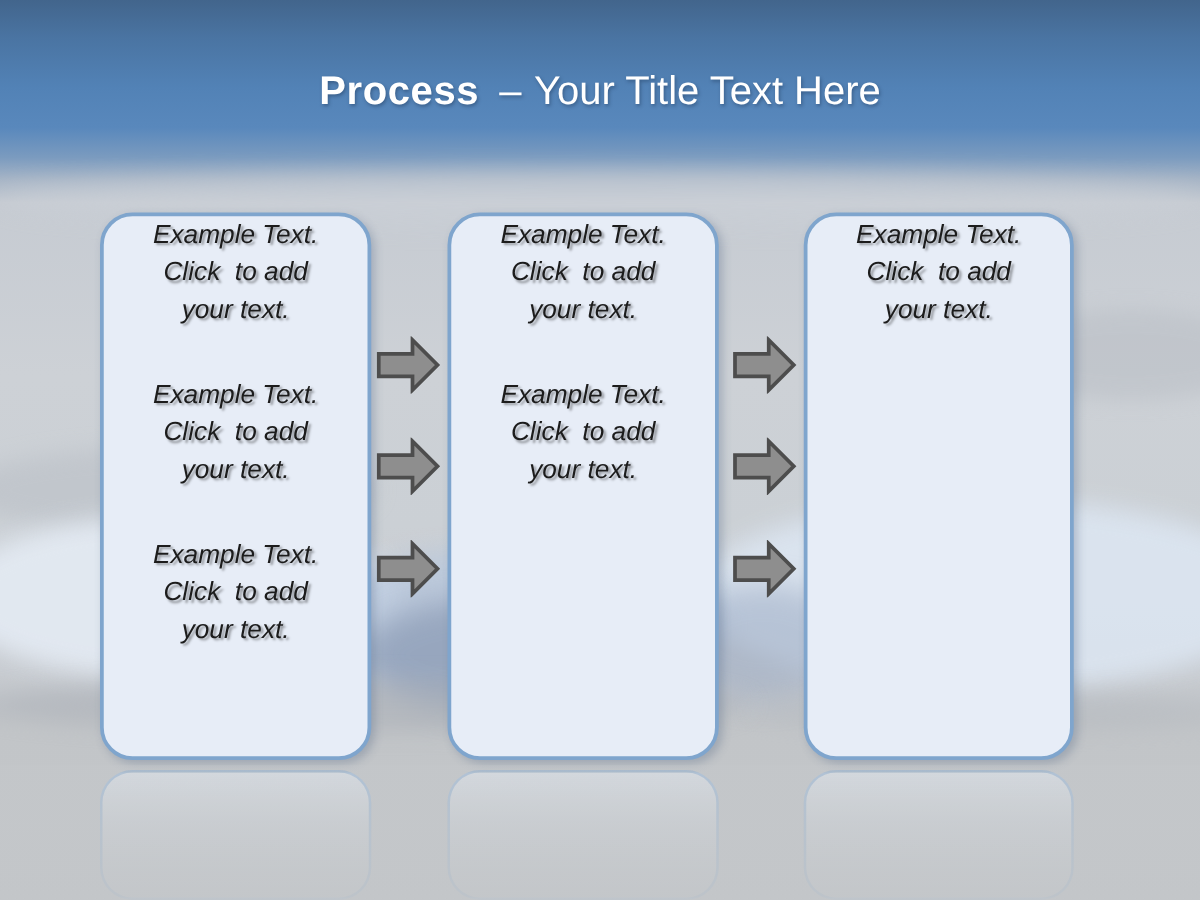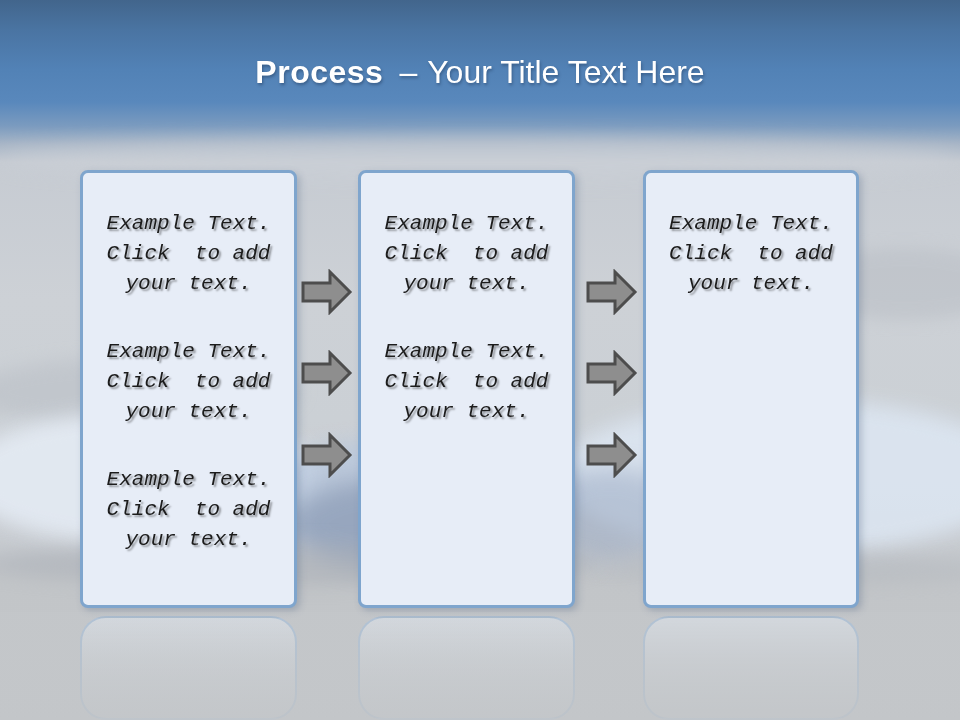--- a/index.html
+++ b/index.html
@@ -30,24 +30,22 @@
     text-align:center;color:#fff;font-size:32px;line-height:40px;
     text-shadow:1px 2px 3px rgba(20,40,70,.4);
   }
   .title .emph{font-weight:700;letter-spacing:.5px;}
   .title .sep{font-weight:400;margin:0 10px 0 16px;}
   .title .rest{font-weight:400;}
 
   
   .pbox{
     position:absolute;top:170px;height:438px;width:217px;
-    background:#e7edf7;border:3px solid #7fa5cd;border-radius:8px;
+    background:#e7edf7;border:3px solid #7fa5cd;border-radius:26px;
     box-sizing:border-box;box-shadow:3px 3px 7px rgba(80,100,130,.3);
-    padding-top:36px;
-    font-family:Liberation Mono, monospace;
   }
   .pbox-1{left:80px;}
   .pbox-2{left:358px;}
   .pbox-3{left:643px;width:216px;}
   .ph{
     margin:0 6px 38px 6px;text-align:center;white-space:pre-line;
     font-style:italic;font-size:21px;line-height:30px;color:#1c1c1c;
     text-shadow:2px 2px 2px rgba(0,0,0,.38);
   }
 

